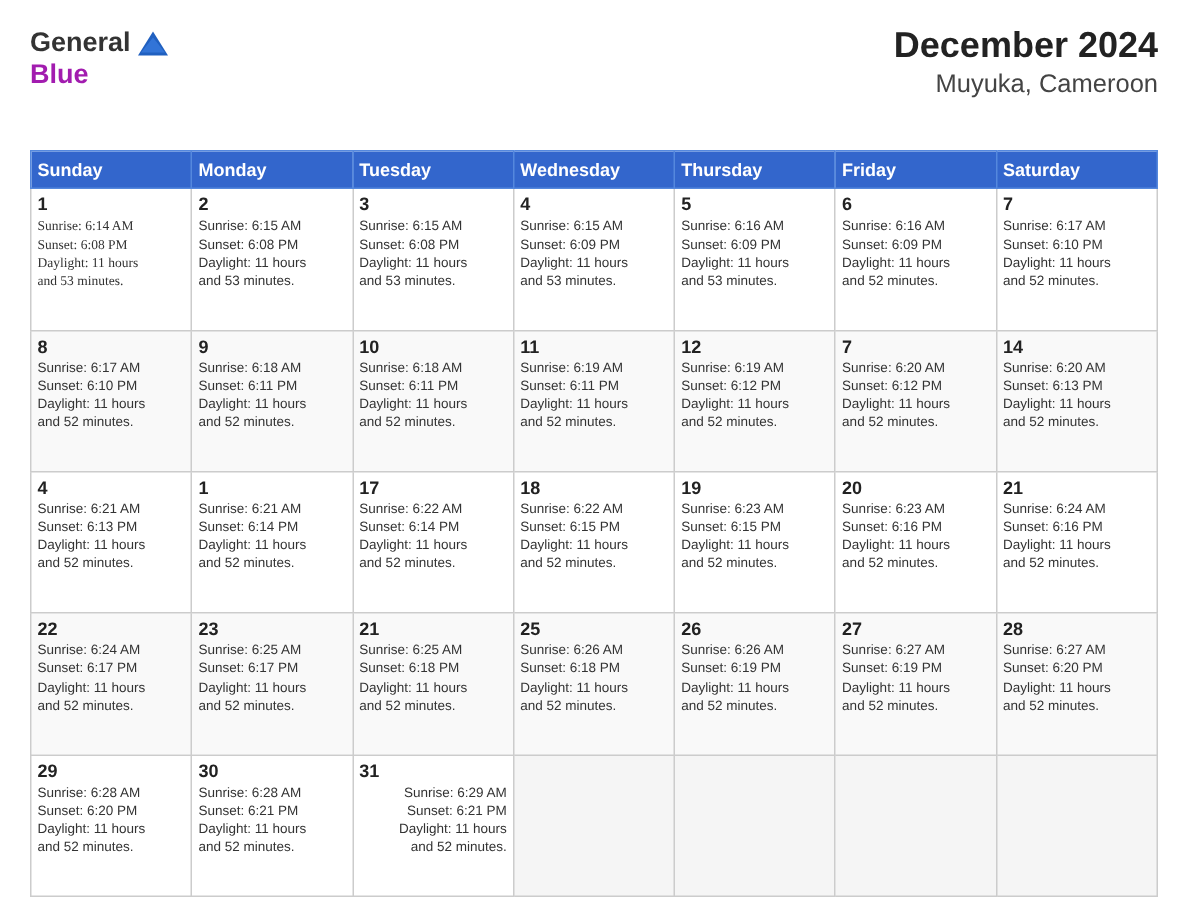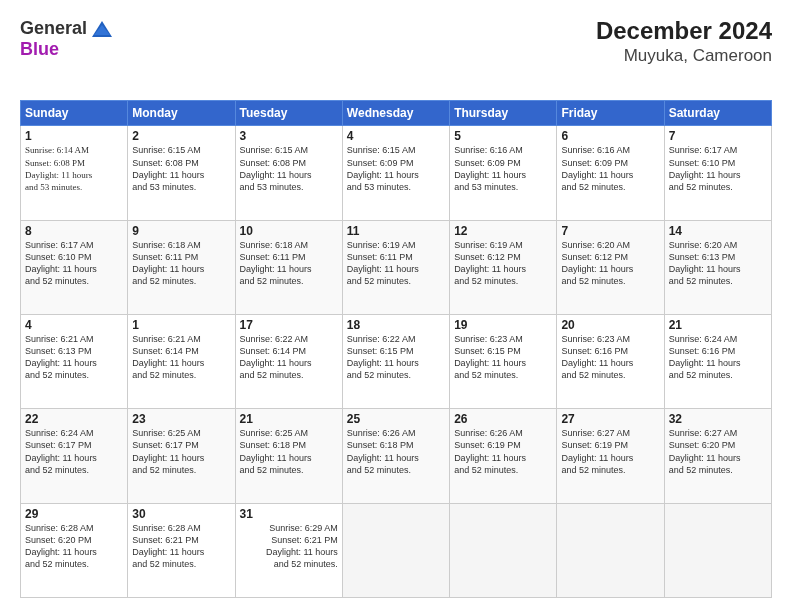--- a/index.html
+++ b/index.html
@@ -333,21 +333,21 @@
 and 52 minutes.</div>
           </td>
           <td>
             <span class="day-num">27</span>
             <div class="day-info" style="white-space: pre-line;">Sunrise: 6:27 AM
 Sunset: 6:19 PM
 Daylight: 11 hours
 and 52 minutes.</div>
           </td>
           <td>
-            <span class="day-num">32</span>
+            <span class="day-num">28</span>
             <div class="day-info" style="white-space: pre-line;">Sunrise: 6:27 AM
 Sunset: 6:20 PM
 Daylight: 11 hours
 and 52 minutes.</div>
           </td>
         </tr>
         <tr class="week-row">
           <td>
             <span class="day-num">29</span>
             <div class="day-info" style="white-space: pre-line;">Sunrise: 6:28 AM

